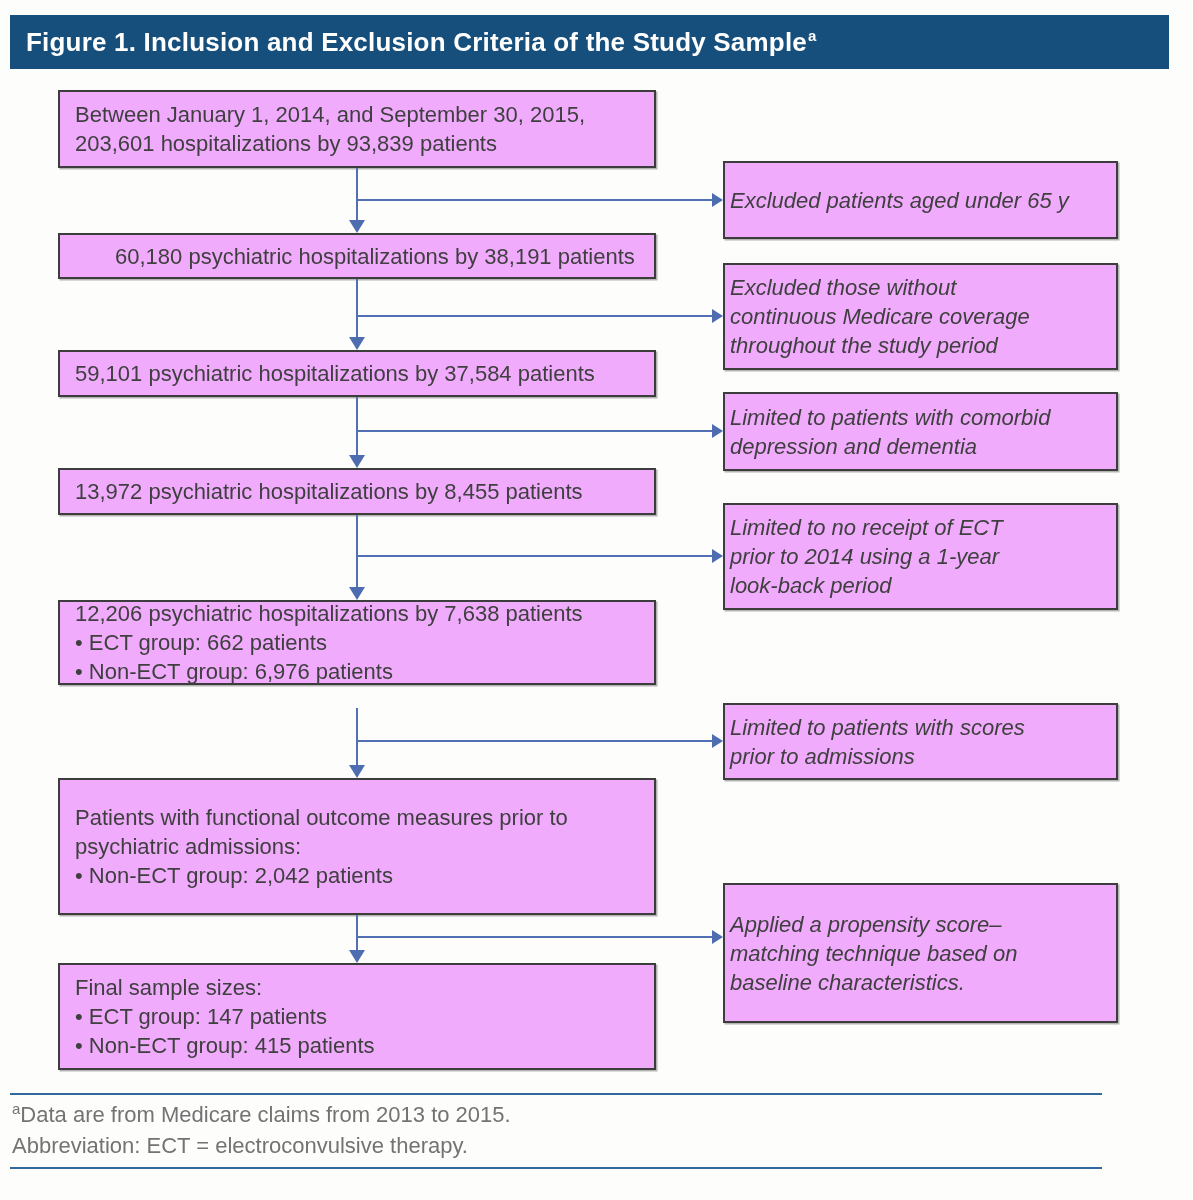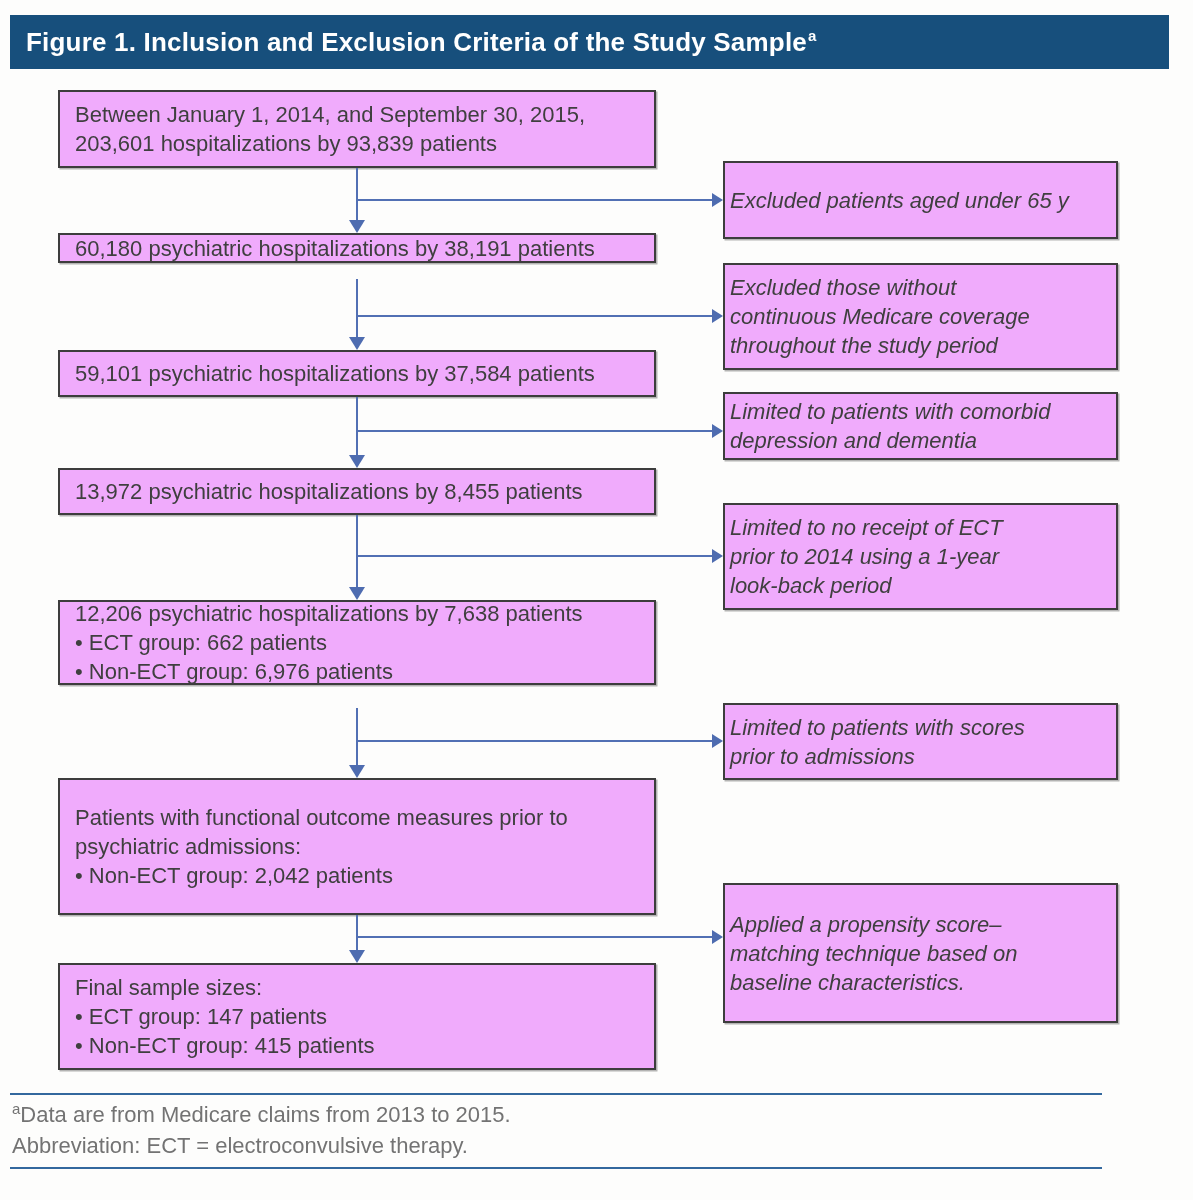--- a/index.html
+++ b/index.html
@@ -52,21 +52,21 @@
     <span><span>Figure 1. Inclusion and Exclusion Criteria of the Study Sample</span><sup>a</sup></span>
   </div>
 
   <div class="box left-box" style="top:90px;height:78px;">
     <div class="lines">
       <div class="line">Between January 1, 2014, and September 30, 2015,</div>
       <div class="line">203,601 hospitalizations by 93,839 patients</div>
     </div>
   </div>
 
-  <div class="box left-box" style="top:233px;height:30px;">
+  <div class="box left-box" style="top:233px;height:46px;padding-left:40px;">
     <div class="lines">
       <div class="line">60,180 psychiatric hospitalizations by 38,191 patients</div>
     </div>
   </div>
 
   <div class="box left-box" style="top:350px;height:47px;">
     <div class="lines">
       <div class="line">59,101 psychiatric hospitalizations by 37,584 patients</div>
     </div>
   </div>
@@ -108,21 +108,21 @@
   </div>
 
   <div class="box right-box" style="top:263px;height:107px;">
     <div class="lines">
       <div class="line">Excluded those without</div>
       <div class="line">continuous Medicare coverage</div>
       <div class="line">throughout the study period</div>
     </div>
   </div>
 
-  <div class="box right-box" style="top:392px;height:68px;">
+  <div class="box right-box" style="top:392px;height:79px;">
     <div class="lines">
       <div class="line">Limited to patients with comorbid</div>
       <div class="line">depression and dementia</div>
     </div>
   </div>
 
   <div class="box right-box" style="top:503px;height:107px;">
     <div class="lines">
       <div class="line">Limited to no receipt of ECT</div>
       <div class="line">prior to 2014 using a 1-year</div>

